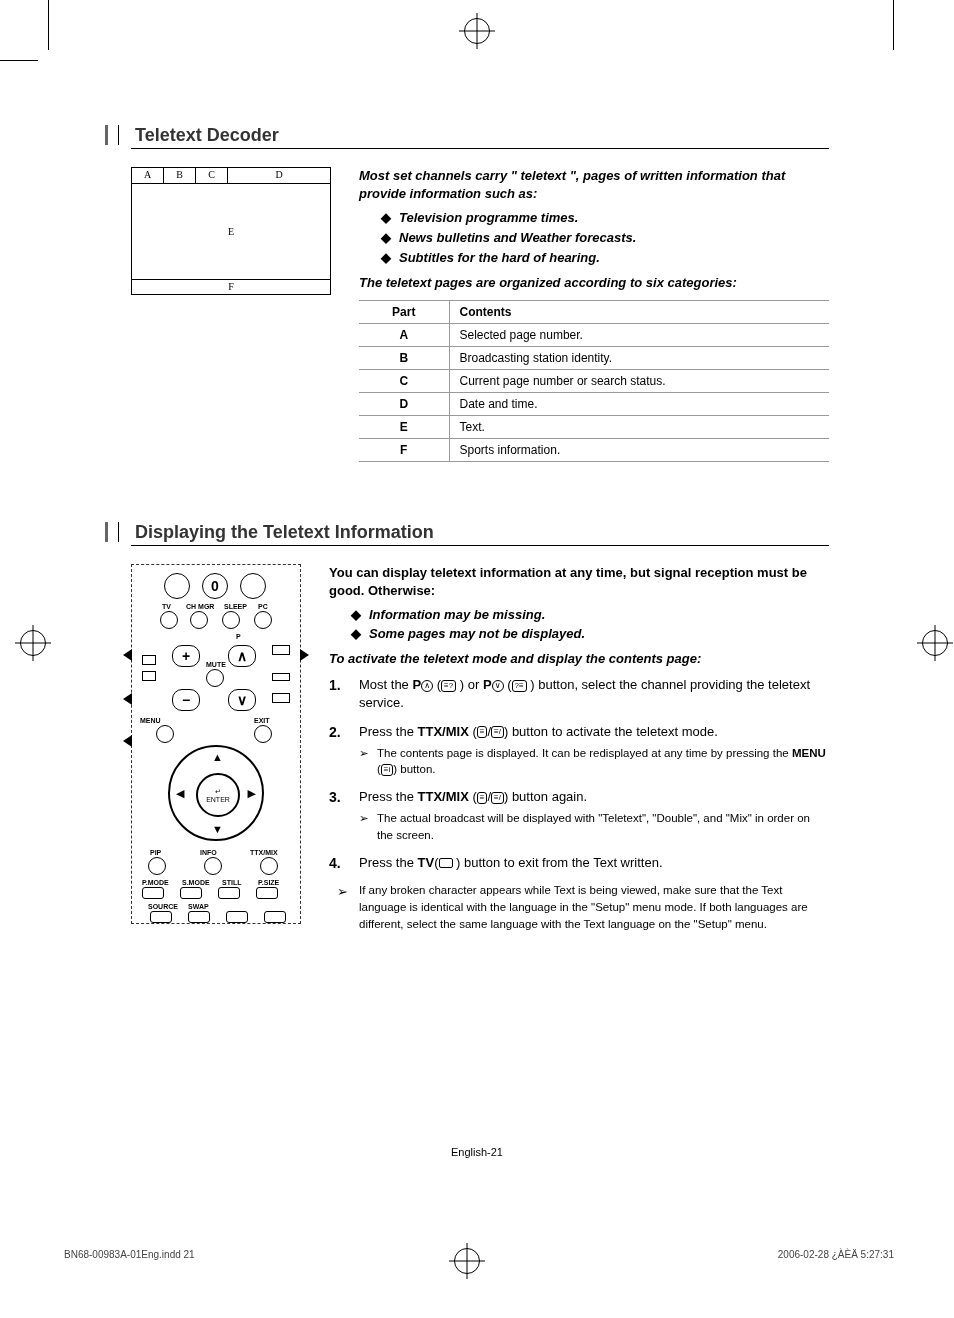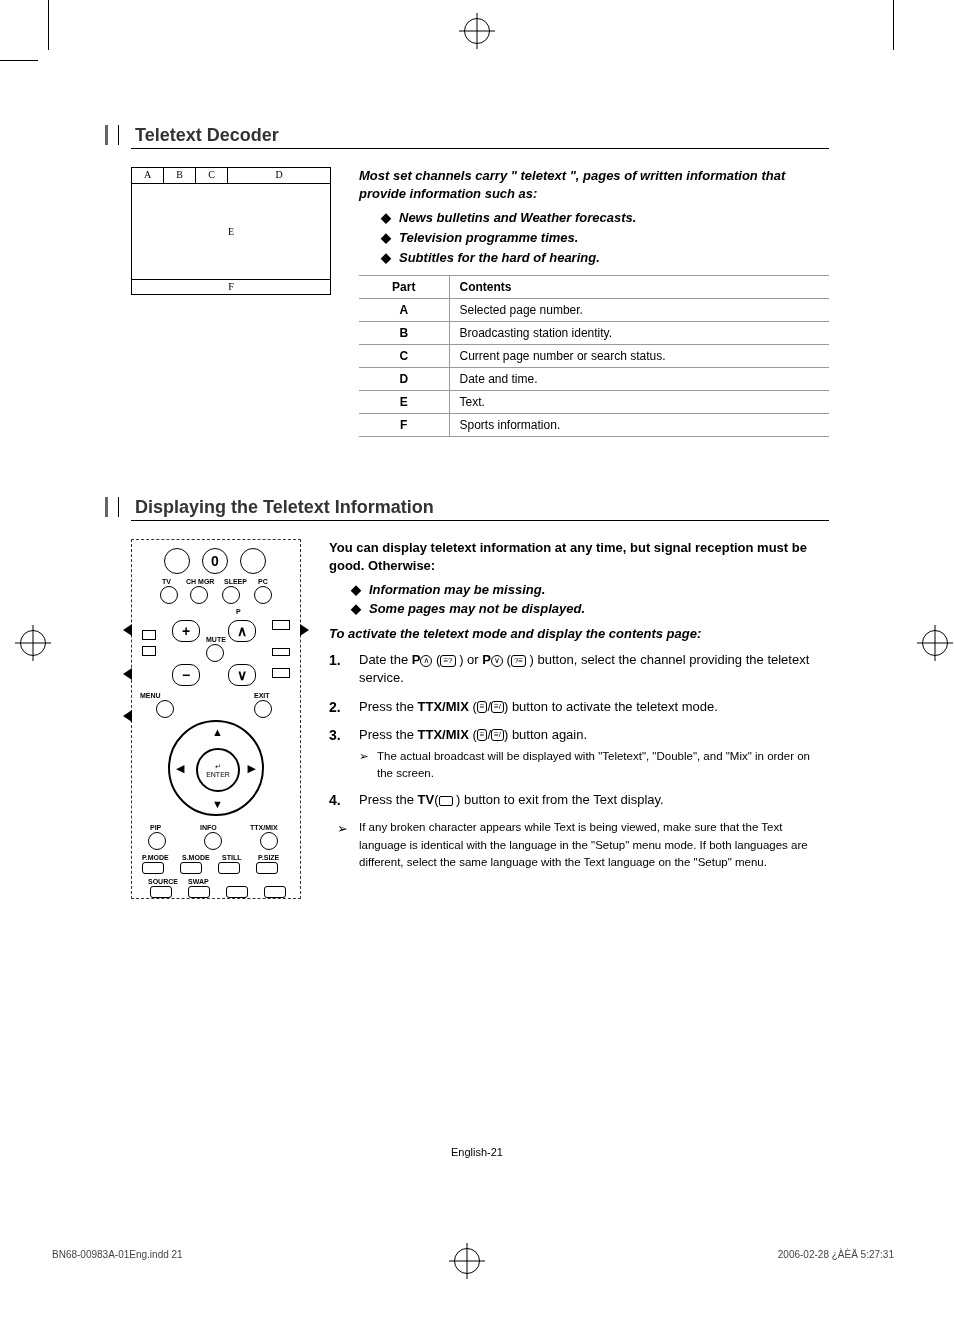--- a/index.html
+++ b/index.html
@@ -154,21 +154,21 @@
   .steps ul li::before { content:"◆"; margin-right:8px; font-style:normal;}
   .activate { font-style: italic; font-weight: bold; margin:10px 0;}
   ol.numlist { padding-left: 0; margin:0; list-style:none; counter-reset: step; }
   ol.numlist > li { position:relative; padding-left:30px; margin-bottom:10px; font-size:13px; line-height:1.4;}
   ol.numlist > li::before { counter-increment: step; content: counter(step) "."; position:absolute; left:0; font-weight:bold; font-size:14px;}
   .sub { font-size:11.5px; margin-top:4px; padding-left:18px; position:relative; line-height:1.45;}
   .sub::before { content:"➢"; position:absolute; left:0; }
   .note-block { position:relative; padding-left:30px; font-size:11.5px; line-height:1.5; margin-top:6px;}
   .note-block::before { content:"➢"; position:absolute; left:8px; font-size:13px;}
   .footer-page { position:absolute; bottom:160px; left:0; right:0; text-align:center; font-size:11px;}
-  .footer-meta { position:absolute; bottom:58px; left:52px; right:60px; display:flex; justify-content:space-between; font-size:10px; color:#444;}
+  .footer-meta { position:absolute; bottom:58px; left:64px; right:60px; display:flex; justify-content:space-between; font-size:10px; color:#444;}
   .iconbox { display:inline-block; border:1px solid #000; border-radius:3px; font-size:8px; padding:0 2px; vertical-align:middle; line-height:10px;}
   .circlebtn { display:inline-block; width:12px; height:12px; border:1px solid #000; border-radius:50%; vertical-align:middle; font-size:8px; text-align:center; line-height:10px;}
   .tvbtn { display:inline-block; width:14px; height:10px; border:1px solid #000; border-radius:2px; vertical-align:middle;}
 </style>
 </head>
 <body>
 
 <div class="crop-mark crop-tl-h"></div>
 <div class="crop-mark crop-tl-v"></div>
 <div class="crop-mark crop-tr-v"></div>
@@ -197,24 +197,25 @@
           <div class="d">D</div>
         </div>
         <div class="ttx-e">E</div>
         <div class="ttx-f">F</div>
       </div>
     </div>
 
     <div class="right-col">
       <div class="intro">Most set channels carry " teletext ", pages of written information that provide information such as:</div>
       <ul class="bullets">
+        <li>Television programme times.</li>
         <li>News bulletins and Weather forecasts.</li>
-        <li>Television programme times.</li>
         <li>Subtitles for the hard of hearing.</li>
       </ul>
+      <div class="intro2">The teletext pages are organized according to six categories:</div>
       <table class="parts">
         <thead>
             <tr>
           <th>Part</th>
           <th>Contents</th>
         </tr>
           </thead>
         <tbody>
           <tr>
               <td>A</td>
@@ -331,31 +332,34 @@
       <div class="steps" style="flex:1;">
         <div class="intro-p">You can display teletext information at any time, but signal reception must be good. Otherwise:</div>
         <ul>
           <li>Information may be missing.</li>
           <li>Some pages may not be displayed.</li>
         </ul>
         <div class="activate">To activate the teletext mode and display the contents page:</div>
 
         <ol class="numlist">
           <li>
-            <span>Date the </span><b>P</b><span class="circlebtn">∧</span><span> (</span><span class="iconbox">≡?</span><span> ) or </span><b>P</b><span class="circlebtn">∨</span><span> (</span><span class="iconbox">?≡</span><span> ) button, select the channel providing the teletext service.</span>
+            <span>Most the </span><b>P</b><span class="circlebtn">∧</span><span> (</span><span class="iconbox">≡?</span><span> ) or </span><b>P</b><span class="circlebtn">∨</span><span> (</span><span class="iconbox">?≡</span><span> ) button, select the channel providing the teletext service.</span>
           </li>
           <li>
             <span>Press the </span><b>TTX/MIX</b><span> (</span><span class="iconbox">≡</span><span>/</span><span class="iconbox">≡/</span><span>) button to activate the teletext mode.</span>
+            <div class="sub">
+              <span>The contents page is displayed. It can be redisplayed at any time by pressing the </span><b>MENU</b><span> (</span><span class="iconbox">≡i</span><span>) button.</span>
+            </div>
           </li>
           <li>
             <span>Press the </span><b>TTX/MIX</b><span> (</span><span class="iconbox">≡</span><span>/</span><span class="iconbox">≡/</span><span>) button again.</span>
             <div class="sub">The actual broadcast will be displayed with "Teletext", "Double", and "Mix" in order on the screen.</div>
           </li>
           <li>
-            <span>Press the </span><b>TV</b><span>(</span><span class="tvbtn"></span><span> ) button to exit from the Text display.</span>
+            <span>Press the </span><b>TV</b><span>(</span><span class="tvbtn"></span><span> ) button to exit from the Text written.</span>
           </li>
         </ol>
 
         <div class="note-block">If any broken character appears while Text is being viewed, make sure that the Text language is identical with the language in the "Setup" menu mode. If both languages are different, select the same language with the Text language on the "Setup" menu.</div>
       </div>
     </div>
   </div>
 
 </div>
 

